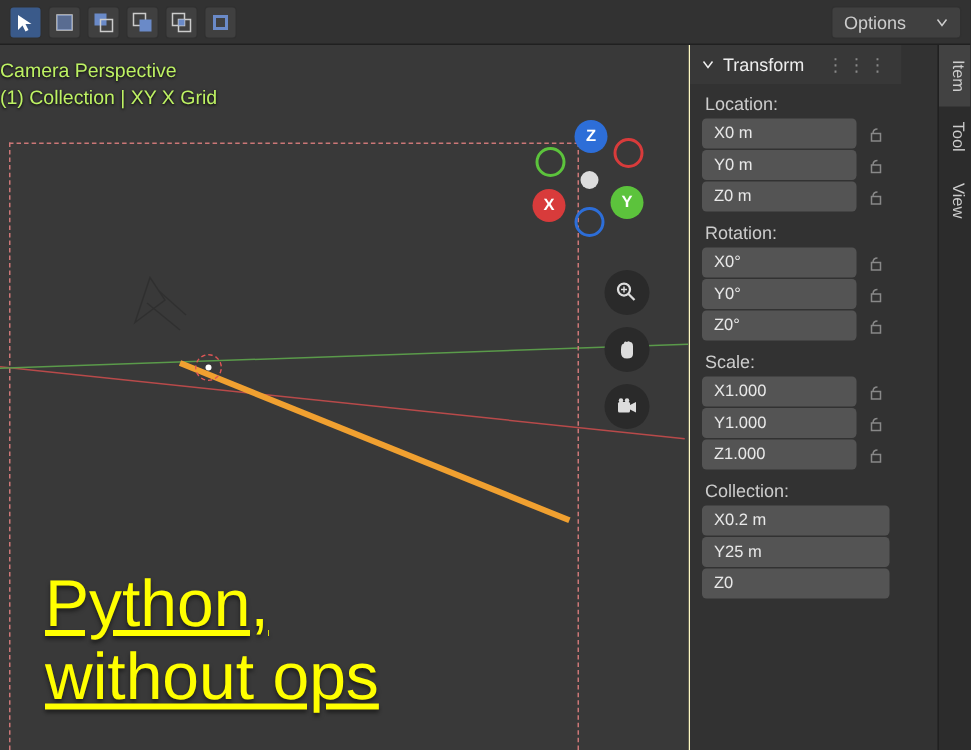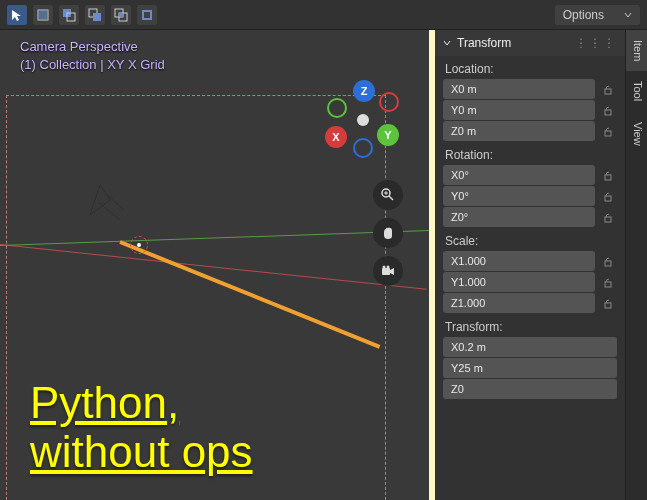--- a/index.html
+++ b/index.html
@@ -8,28 +8,28 @@
   
   .topbar { height: 30px; background: #323232; display: flex; align-items: center; padding: 0 6px; gap: 4px; border-bottom: 1px solid #202020; }
   .tool-btn { width: 22px; height: 22px; background: #404040; border: 1px solid #303030; border-radius: 3px; display: flex; align-items: center; justify-content: center; cursor: pointer; }
   .tool-btn.active { background: #3a5a8a; }
   .spacer { flex: 1; }
   .options-btn { background: #404040; border: 1px solid #303030; border-radius: 3px; padding: 3px 8px; color: #ccc; display: flex; align-items: center; gap: 20px; cursor: pointer; font-size: 12px; }
 
   
   .main { display: flex; height: calc(100% - 30px); }
   .viewport { flex: 1; position: relative; background: #393939; overflow: hidden; }
-  .sidebar { width: 218px; background: #323232; border-left: 6px solid #fef9c3; display: flex; }
+  .sidebar { width: 188px; background: #323232; border-left: 1px solid #fef9c3; display: flex; gap: 24px; }
   .panel-body { flex: 1; overflow-y: auto; padding: 0; }
   .tabs { width: 22px; background: #2c2c2c; display: flex; flex-direction: column; border-left: 1px solid #202020; }
   .tab { writing-mode: vertical-rl; padding: 10px 3px; text-align: center; cursor: pointer; font-size: 11px; }
   .tab.active { background: #424242; }
 
   
-  .vp-text { position: absolute; top: 8px; left: 20px; color: #c4b5fd; font-size: 13px; line-height: 1.4; text-shadow: 0 1px 2px #000; }
+  .vp-text { position: absolute; top: 8px; left: 0; color: #bef264; font-size: 13px; line-height: 1.4; text-shadow: 0 1px 2px #000; }
   .big-text { position: absolute; left: 30px; bottom: 24px; color: #ffff00; font-size: 44px; font-weight: 400; line-height: 1.1; text-shadow: 0 2px 3px rgba(0,0,0,.5); text-decoration: underline; }
   .camera-frame { position: absolute; left: 6px; top: 65px; width: 380px; height: 420px; border: 1px dashed #c77; }
   .gizmo { position: absolute; right: 20px; top: 50px; width: 90px; height: 90px; }
   .gz-circ { position: absolute; width: 22px; height: 22px; border-radius: 50%; display: flex; align-items: center; justify-content: center; font-size: 11px; font-weight: 600; color: #fff; }
   .gz-z  { background:#2d6ed8; left:34px; top:0; }
   .gz-x  { background:#d83b3b; left:6px; top:46px; }
   .gz-y  { background:#5cc33c; left:58px; top:44px; }
   .gz-ring { position:absolute; width:20px; height:20px; border-radius:50%; border:2px solid; background:transparent; }
   .gz-ring.r { border-color:#d83b3b; left:60px; top:12px; }
   .gz-ring.g { border-color:#5cc33c; left:8px;  top:18px; }
@@ -286,21 +286,21 @@
             <span class="val">1.000</span>
           </div>
           <div class="lock">
             <svg width="12" height="12">
               <rect x="3" y="6" width="6" height="5" stroke="#888" fill="none"></rect>
               <path d="M4 6 Q4 3 7 3" stroke="#888" fill="none"></path>
             </svg>
           </div>
         </div>
 
-      <div class="section-label">Transform:</div>
+      <div class="section-label">Collection:</div>
       <div class="row">
           <div class="field">
             <span class="axis">X</span>
             <span class="val">0.2 m</span>
           </div>
         </div>
       <div class="row">
           <div class="field">
             <span class="axis">Y</span>
             <span class="val">25 m</span>

